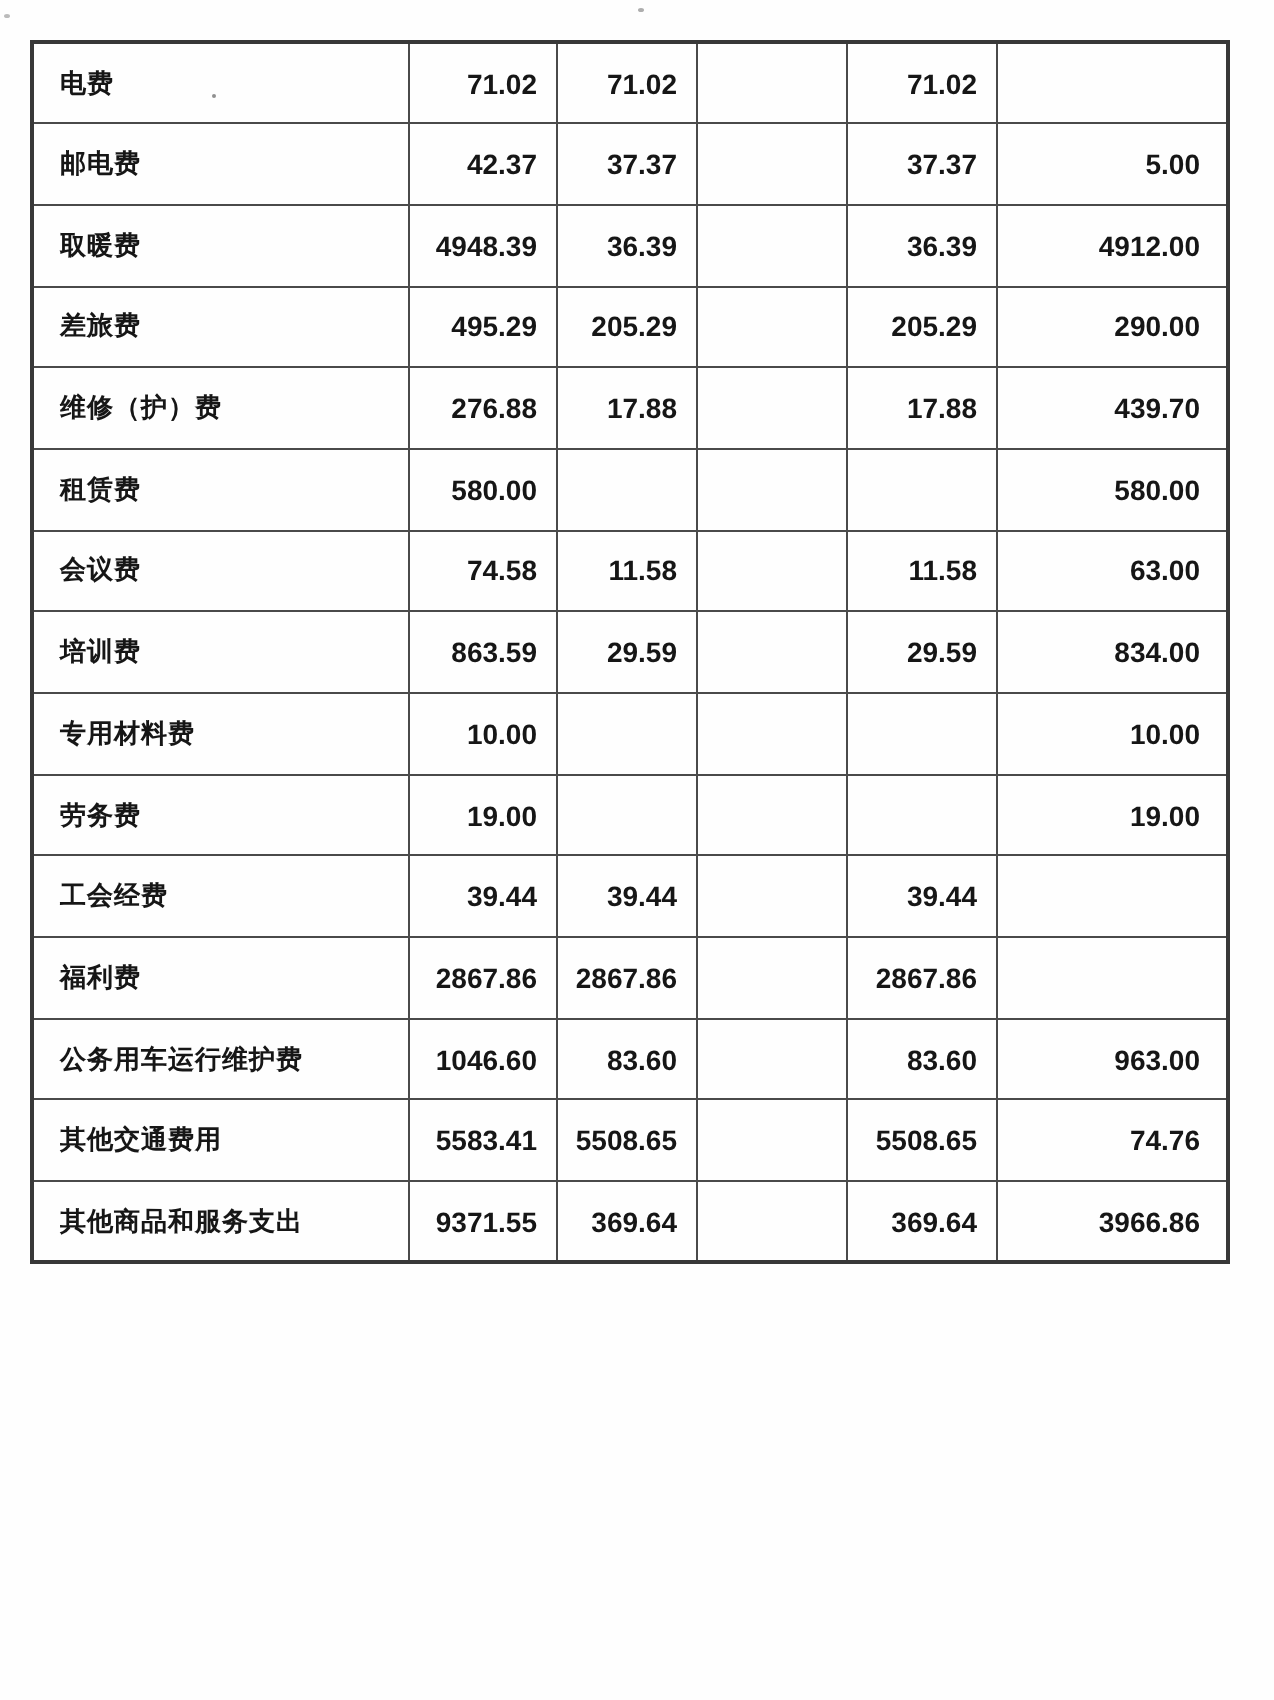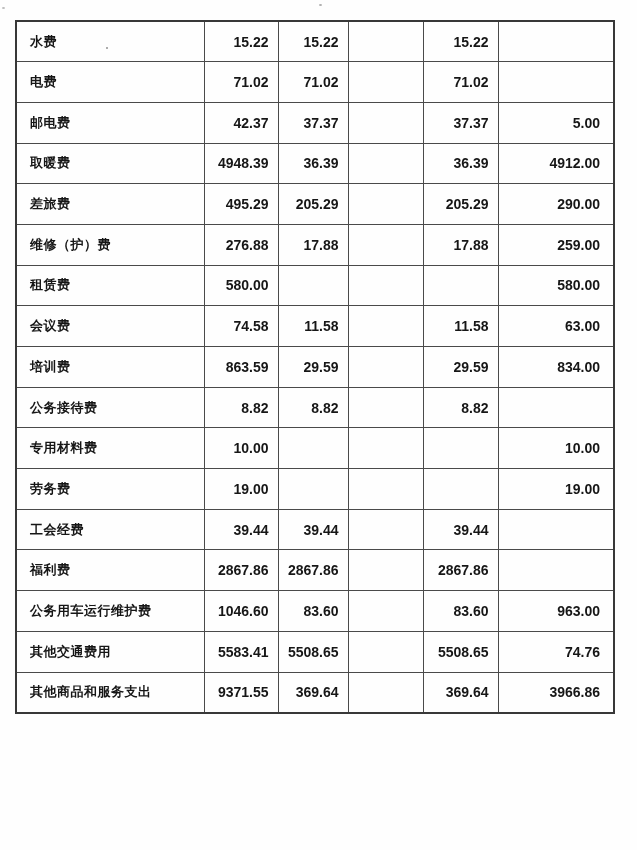--- a/index.html
+++ b/index.html
@@ -71,28 +71,20 @@
     <colgroup>
       <col style="width:188px">
       <col style="width:74px">
       <col style="width:70px">
       <col style="width:75px">
       <col style="width:75px">
       <col style="width:116px">
     </colgroup>
     <tbody>
         <tr>
-          <td class="label">水费</td>
-          <td class="num c0">15.22</td>
-          <td class="num c1">15.22</td>
-          <td class="num c2"></td>
-          <td class="num c3">15.22</td>
-          <td class="num c4"></td>
-        </tr>
-        <tr>
           <td class="label">电费</td>
           <td class="num c0">71.02</td>
           <td class="num c1">71.02</td>
           <td class="num c2"></td>
           <td class="num c3">71.02</td>
           <td class="num c4"></td>
         </tr>
         <tr>
           <td class="label">邮电费</td>
           <td class="num c0">42.37</td>
@@ -116,21 +108,21 @@
           <td class="num c2"></td>
           <td class="num c3">205.29</td>
           <td class="num c4">290.00</td>
         </tr>
         <tr>
           <td class="label">维修（护）费</td>
           <td class="num c0">276.88</td>
           <td class="num c1">17.88</td>
           <td class="num c2"></td>
           <td class="num c3">17.88</td>
-          <td class="num c4">259.00</td>
+          <td class="num c4">439.70</td>
         </tr>
         <tr>
           <td class="label">租赁费</td>
           <td class="num c0">580.00</td>
           <td class="num c1"></td>
           <td class="num c2"></td>
           <td class="num c3"></td>
           <td class="num c4">580.00</td>
         </tr>
         <tr>
@@ -141,28 +133,20 @@
           <td class="num c3">11.58</td>
           <td class="num c4">63.00</td>
         </tr>
         <tr>
           <td class="label">培训费</td>
           <td class="num c0">863.59</td>
           <td class="num c1">29.59</td>
           <td class="num c2"></td>
           <td class="num c3">29.59</td>
           <td class="num c4">834.00</td>
-        </tr>
-        <tr>
-          <td class="label">公务接待费</td>
-          <td class="num c0">8.82</td>
-          <td class="num c1">8.82</td>
-          <td class="num c2"></td>
-          <td class="num c3">8.82</td>
-          <td class="num c4"></td>
         </tr>
         <tr>
           <td class="label">专用材料费</td>
           <td class="num c0">10.00</td>
           <td class="num c1"></td>
           <td class="num c2"></td>
           <td class="num c3"></td>
           <td class="num c4">10.00</td>
         </tr>
         <tr>

